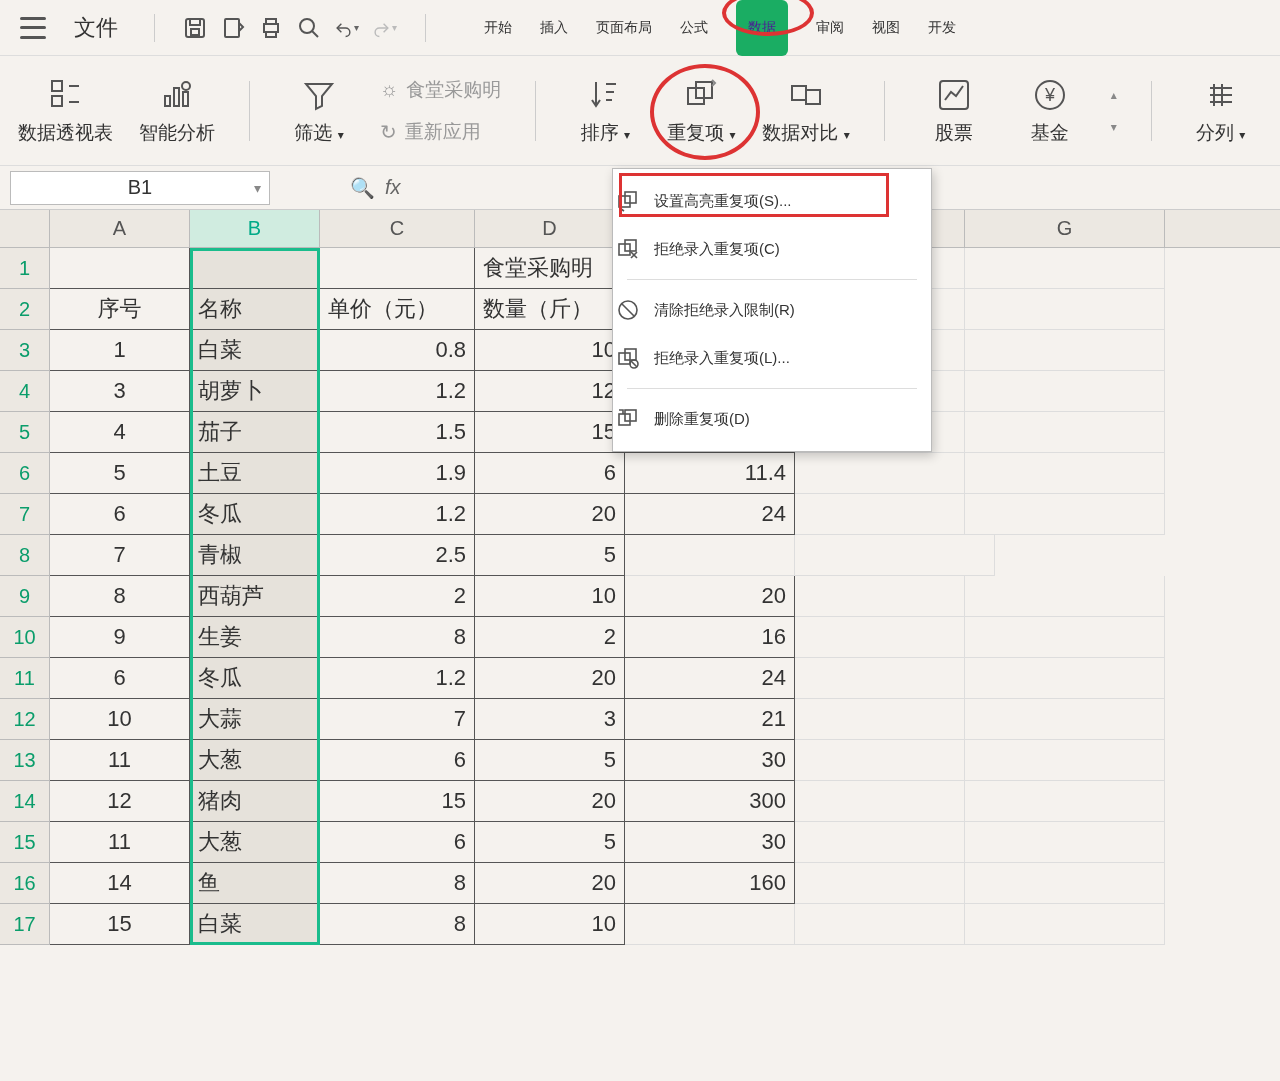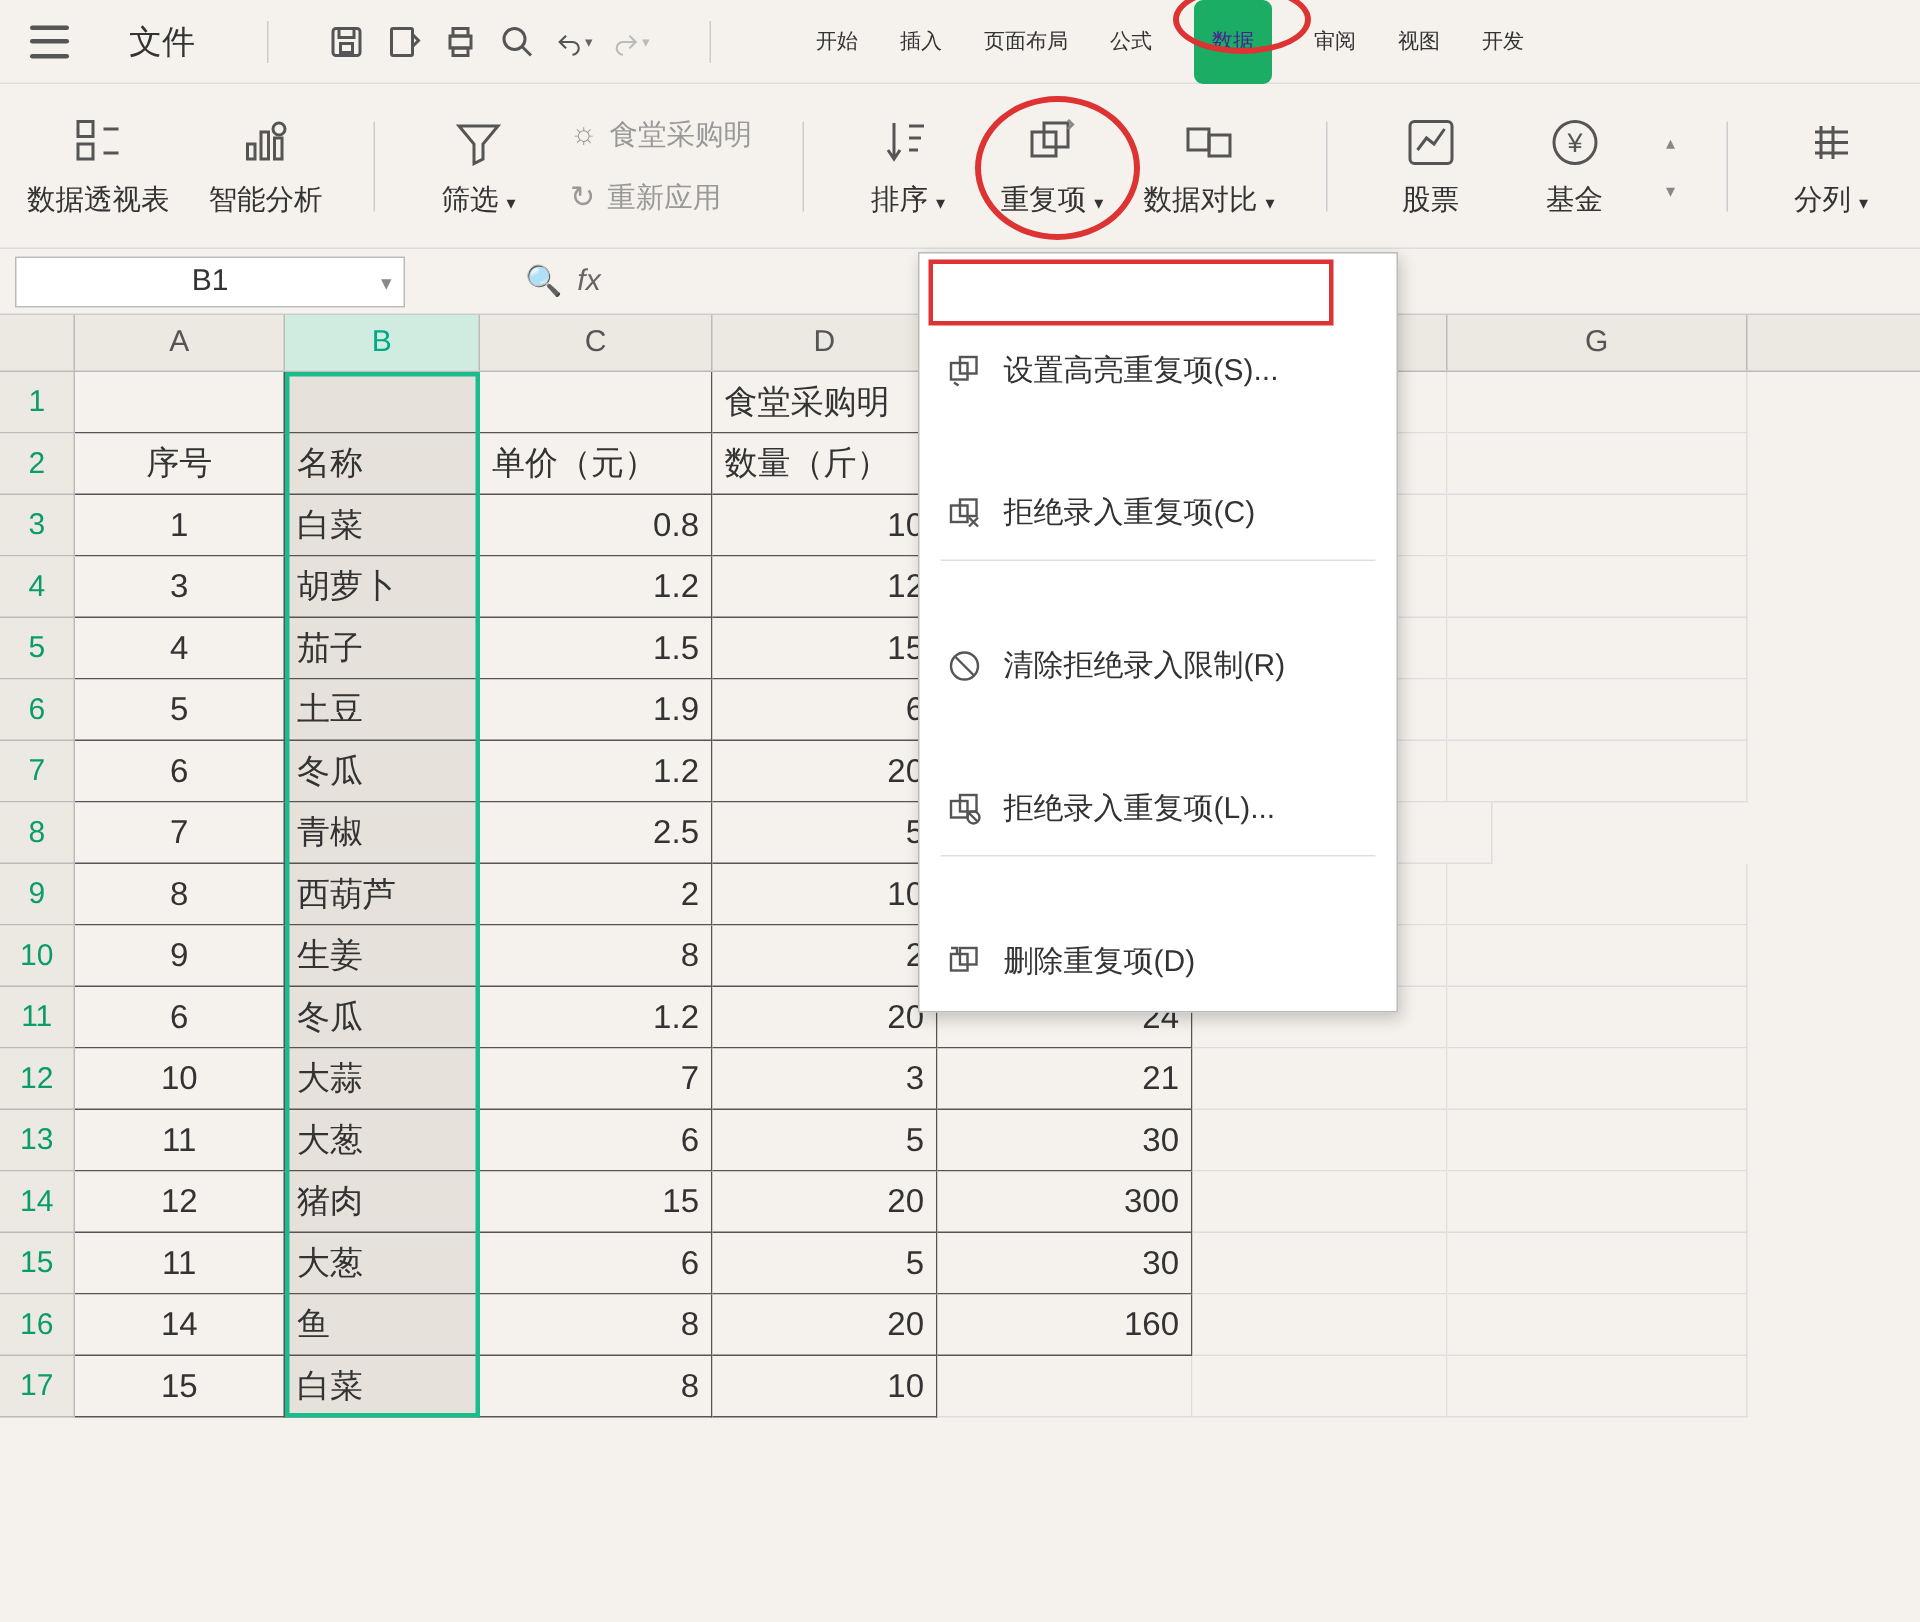--- a/index.html
+++ b/index.html
@@ -1,19 +1,19 @@
 <!DOCTYPE html>
 <html><head>
 <meta charset="utf-8">
 <style>
   * { box-sizing: border-box; margin: 0; padding: 0; font-family: "Microsoft YaHei", sans-serif; }
   body { background: #f5f2ee; width: 1280px; height: 1081px; overflow: hidden; color: #333; }
 
   
-  .menu-bar { height: 56px; display: flex; align-items: center; gap: 32px; padding: 0 20px; border-bottom: 1px solid #ddd; }
+  .menu-bar { height: 56px; display: flex; align-items: center; gap: 20px; padding: 0 20px; border-bottom: 1px solid #ddd; }
   .hamburger { width: 26px; height: 22px; display: flex; flex-direction: column; justify-content: space-between; }
   .hamburger span { display: block; height: 3px; background: #555; border-radius: 2px; }
   .menu-item { font-size: 22px; color: #333; padding: 4px 8px; cursor: pointer; }
   .qat { display: flex; gap: 14px; align-items: center; }
   .qat-icon { width: 24px; height: 24px; display: flex; align-items: center; justify-content: center; color: #666; font-size: 22px; }
   .menu-tabs { display: flex; gap: 28px; margin-left: 30px; align-items: center; }
   .menu-tab { font-size: 14px; color: #333; }
   .menu-tab.active { background: #1aad63; color: #4c1d95; padding: 19px 12px; border-radius: 6px; position: relative; }
   .red-circle { position: absolute; border: 4px solid #d33; border-radius: 50%; pointer-events: none; }
 
@@ -47,21 +47,21 @@
   .cell.center { justify-content:center; }
   .cell.right { justify-content:flex-end; }
   .cell.selcol { background:#e6e2db; }
   .colwA { width:140px; } .colwB { width:130px; } .colwC { width:155px; } .colwD { width:150px; } .colwE { width:170px; } .colwF { width:170px; } .colwG { width:200px; }
 
   
   .col-b-outline { position:absolute; left:190px; top:38px; width:130px; height:700px; border:3px solid #1abc8c; pointer-events:none; }
 
   
   .dropdown { position:absolute; left:612px; top:168px; width:320px; background:#fff; border:1px solid #bbb; box-shadow:2px 4px 10px rgba(0,0,0,0.2); z-index:10; padding:8px 0; }
-  .dd-item { display:flex; align-items:center; gap:14px; padding:12px 18px; font-size:20px; cursor:pointer;margin-top:44px; }
+  .dd-item { display:flex; align-items:center; gap:14px; padding:12px 3px; font-size:15px; cursor:pointer; }
   .dd-icon { width:24px; height:24px; display:flex; align-items:center; justify-content:center; color:#555; font-size:20px; }
   .dd-sep { height:1px; background:#ddd; margin:6px 14px; }
   .dd-highlight { position:absolute; border:3px solid #d33; pointer-events:none; }
 
   svg { display:block; }
 </style>
 </head>
 <body>
 
 <div class="menu-bar">

